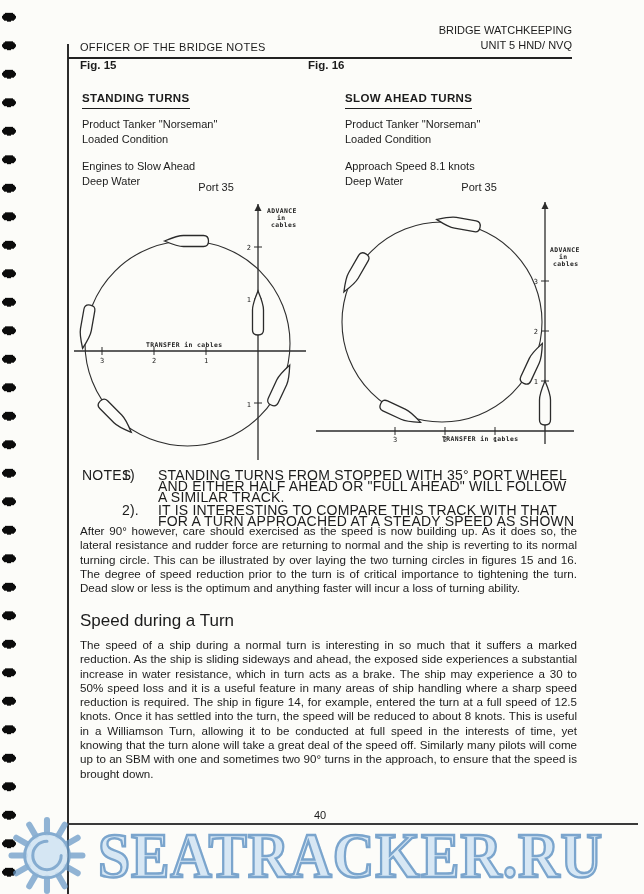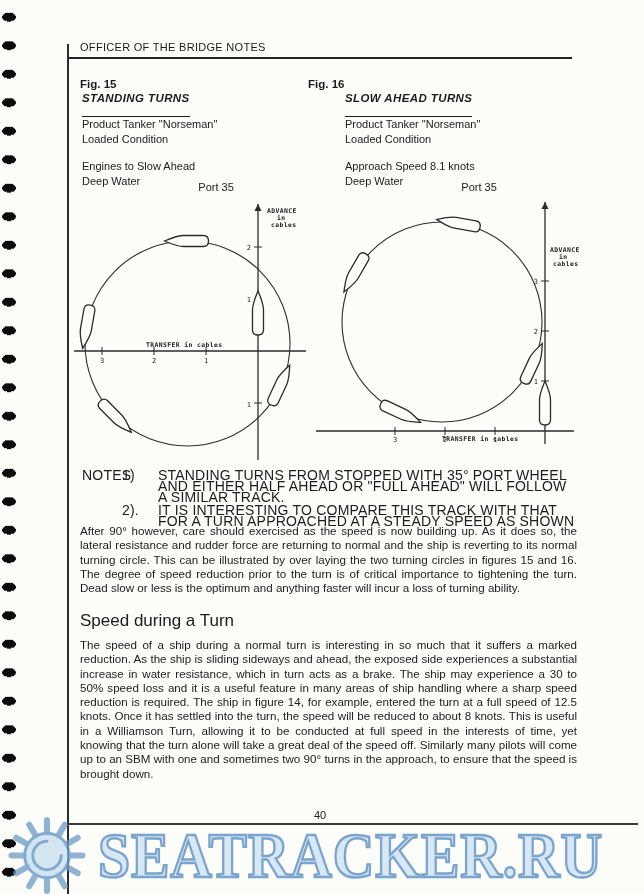--- a/index.html
+++ b/index.html
@@ -14,25 +14,25 @@
   .binding-holes {
     position:absolute; left:1px; top:4px; width:17px; height:886px;
     background-image: radial-gradient(ellipse 7px 4.5px at 8px 13px, #0b0b0b 96%, transparent 100%);
     background-size:17px 28.5px; background-repeat:repeat-y;
   }
   .left-rule { position:absolute; left:67px; top:44px; width:2px; height:850px; background:#2c2c2c; }
   .header-left { position:absolute; left:80px; top:41px; font-size:11px; letter-spacing:.3px; }
   .header-right { position:absolute; right:72px; top:23px; text-align:right; font-size:11px; line-height:15px; }
   .header-rule { position:absolute; left:68px; top:57px; width:504px; height:2px; background:#222; }
 
-  .fig-label { position:absolute; top:78px; font-weight:bold; font-size:11.5px; }
+  .fig-label { position:absolute; top:59px; font-weight:bold; font-size:11.5px; }
   .fig15-label { left:80px; } .fig16-label { left:308px; }
 
   .sec-title { position:absolute; top:92px; font-weight:bold; font-size:11.5px; letter-spacing:.4px;
-               border-bottom:1.5px solid #1c1c1c; padding-bottom:12px;font-style:italic; }
+               border-bottom:1.5px solid #1c1c1c; padding-bottom:4px; }
   .sec15 { left:82px; } .sec16 { left:345px; }
 
   .meta { position:absolute; font-size:11px; line-height:14.5px; }
   .meta15a { left:82px; top:117px; } .meta16a { left:345px; top:117px; }
   .meta15b { left:82px; top:159px; } .meta16b { left:345px; top:159px; }
   .water-line { display:flex; }
   .water-line .rudder { margin-left:58px;margin-top:6px; }
 
   .diagram { position:absolute; }
   .dia15 { left:70px; top:196px; }
@@ -67,20 +67,24 @@
 </style>
 </head>
 <body>
 
 <div class="page">
 
   <div class="binding-holes"></div>
   <div class="left-rule"></div>
 
   <div class="header-left">OFFICER OF THE BRIDGE NOTES</div>
+  <div class="header-right">
+    <div>BRIDGE WATCHKEEPING</div>
+    <div>UNIT 5 HND/ NVQ</div>
+  </div>
   <div class="header-rule"></div>
 
   <div class="fig-label fig15-label">Fig. 15</div>
   <div class="fig-label fig16-label">Fig. 16</div>
 
   <div class="sec-title sec15">STANDING TURNS</div>
   <div class="sec-title sec16">SLOW AHEAD TURNS</div>
 
   <div class="meta meta15a">
     <div>Product Tanker "Norseman"</div>

